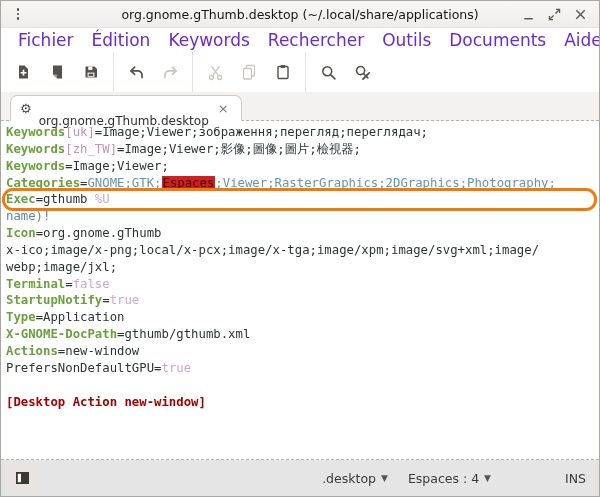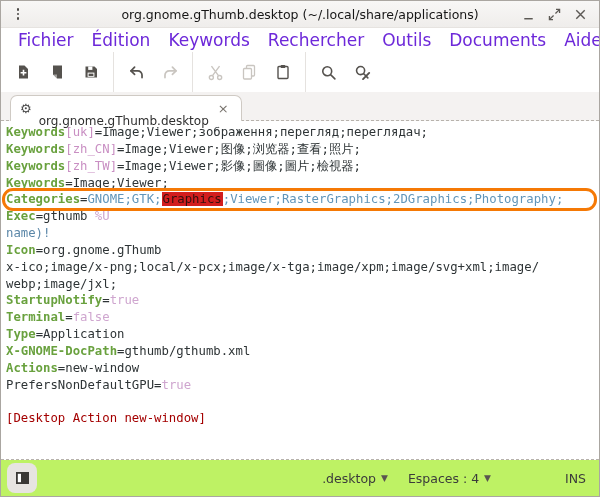--- a/index.html
+++ b/index.html
@@ -44,29 +44,29 @@
     border-bottom:1px dashed #b7b2ac;cursor:text;
   }
   .editor-content{padding:3px 0 0 5px;font-family:"DejaVu Sans Mono","Liberation Mono",monospace;font-size:12.3px;}
   .line{height:16.85px;line-height:16.85px;white-space:pre;color:var(--plain_text);}
   .seg-k{color:var(--key_green);font-weight:bold;text-align:center;}
   .seg-l{color:var(--locale_pink);}
   .seg-p{color:var(--plain_text);text-align:right;}
   .seg-v{color:var(--value_blue);}
   .seg-c{color:var(--comment_blue);}
   .seg-s{color:var(--special_pink);}
-  .seg-g{color:var(--section_red);font-weight:normal;}
+  .seg-g{color:var(--section_red);font-weight:bold;}
   .seg-m{color:var(--match_fg);background:var(--match_bg);padding:0 1px;}
   .annotation-box{
     position:absolute;left:1px;right:2px;height:23px;
     border:3px solid var(--accent_orange);border-radius:11px;
     pointer-events:none;box-sizing:border-box;
   }
   
-  .statusbar{height:36px;flex:0 0 36px;background:#bef264;display:flex;align-items:center;padding:0 13px 0 6px;}
+  .statusbar{height:36px;flex:0 0 36px;background:#e5e5e5;display:flex;align-items:center;padding:0 13px 0 6px;}
   .panel-toggle{width:30px;height:30px;border-radius:8px;background:#e7e4e1;display:flex;align-items:center;justify-content:center;cursor:pointer;}
   .sb-right{margin-left:auto;display:flex;align-items:center;font-size:12.5px;color:#3b3b3b;}
   .sb-drop{display:flex;align-items:center;gap:5px;cursor:pointer;padding:4px 2px;}
   .caret{font-size:9px;color:#5a5550;line-height:1;}
   .sb-gap-sm{width:16px;}
   .sb-gap-lg{width:36px;}
   svg{display:block;}
 </style>
 </head>
 <body>
@@ -183,31 +183,30 @@
     <div class="tab">
       <span class="tab-gear">⚙</span>
       <span class="tab-label">org.gnome.gThumb.desktop</span>
       <span class="tab-close">×</span>
     </div>
   </div>
 
   <div class="editor">
     <div class="editor-content">
         <div class="line"><span class="seg-k">Keywords</span><span class="seg-l">[uk]</span><span class="seg-p">=Image;Viewer;зображення;перегляд;переглядач;</span></div>
-        <div class="line"><span class="seg-k">Keywords</span><span class="seg-l">[zh_CN]</span><span class="seg-p">=Image;Viewer;图像;浏览器;查看;照片;</span></div>
         <div class="line"><span class="seg-k">Keywords</span><span class="seg-l">[zh_TW]</span><span class="seg-p">=Image;Viewer;影像;圖像;圖片;檢視器;</span></div>
         <div class="line"><span class="seg-k">Keywords</span><span class="seg-p">=Image;Viewer;</span></div>
-        <div class="line"><span class="seg-k">Categories</span><span class="seg-p">=</span><span class="seg-v">GNOME;GTK;</span><span class="seg-m">Graphics</span><span class="seg-v">;Viewer;RasterGraphics;2DGraphics;Photography;</span></div>
+        <div class="line"><span class="seg-k">Categories</span><span class="seg-p">=</span><span class="seg-v">GNOME;GTK;</span><span class="seg-m">Espaces</span><span class="seg-v">;Viewer;RasterGraphics;2DGraphics;Photography;</span></div>
         <div class="line"><span class="seg-k">Exec</span><span class="seg-p">=gthumb </span><span class="seg-s">%U</span></div>
         <div class="line"><span class="seg-c">name)!</span></div>
         <div class="line"><span class="seg-k">Icon</span><span class="seg-p">=org.gnome.gThumb</span></div>
         <div class="line"><span class="seg-p">x-ico;image/x-png;local/x-pcx;image/x-tga;image/xpm;image/svg+xml;image/</span></div>
         <div class="line"><span class="seg-p">webp;image/jxl;</span></div>
+        <div class="line"><span class="seg-k">Terminal</span><span class="seg-p">=</span><span class="seg-s">false</span></div>
         <div class="line"><span class="seg-k">StartupNotify</span><span class="seg-p">=</span><span class="seg-s">true</span></div>
-        <div class="line"><span class="seg-k">Terminal</span><span class="seg-p">=</span><span class="seg-s">false</span></div>
         <div class="line"><span class="seg-k">Type</span><span class="seg-p">=Application</span></div>
         <div class="line"><span class="seg-k">X-GNOME-DocPath</span><span class="seg-p">=gthumb/gthumb.xml</span></div>
         <div class="line"><span class="seg-k">Actions</span><span class="seg-p">=new-window</span></div>
         <div class="line"><span class="seg-p">PrefersNonDefaultGPU=</span><span class="seg-s">true</span></div>
         <div class="line"></div>
         <div class="line"><span class="seg-g">[Desktop Action new-window]</span></div>
       </div>
     <div class="annotation-box" style="top: 66.9px;"></div>
   </div>
 

